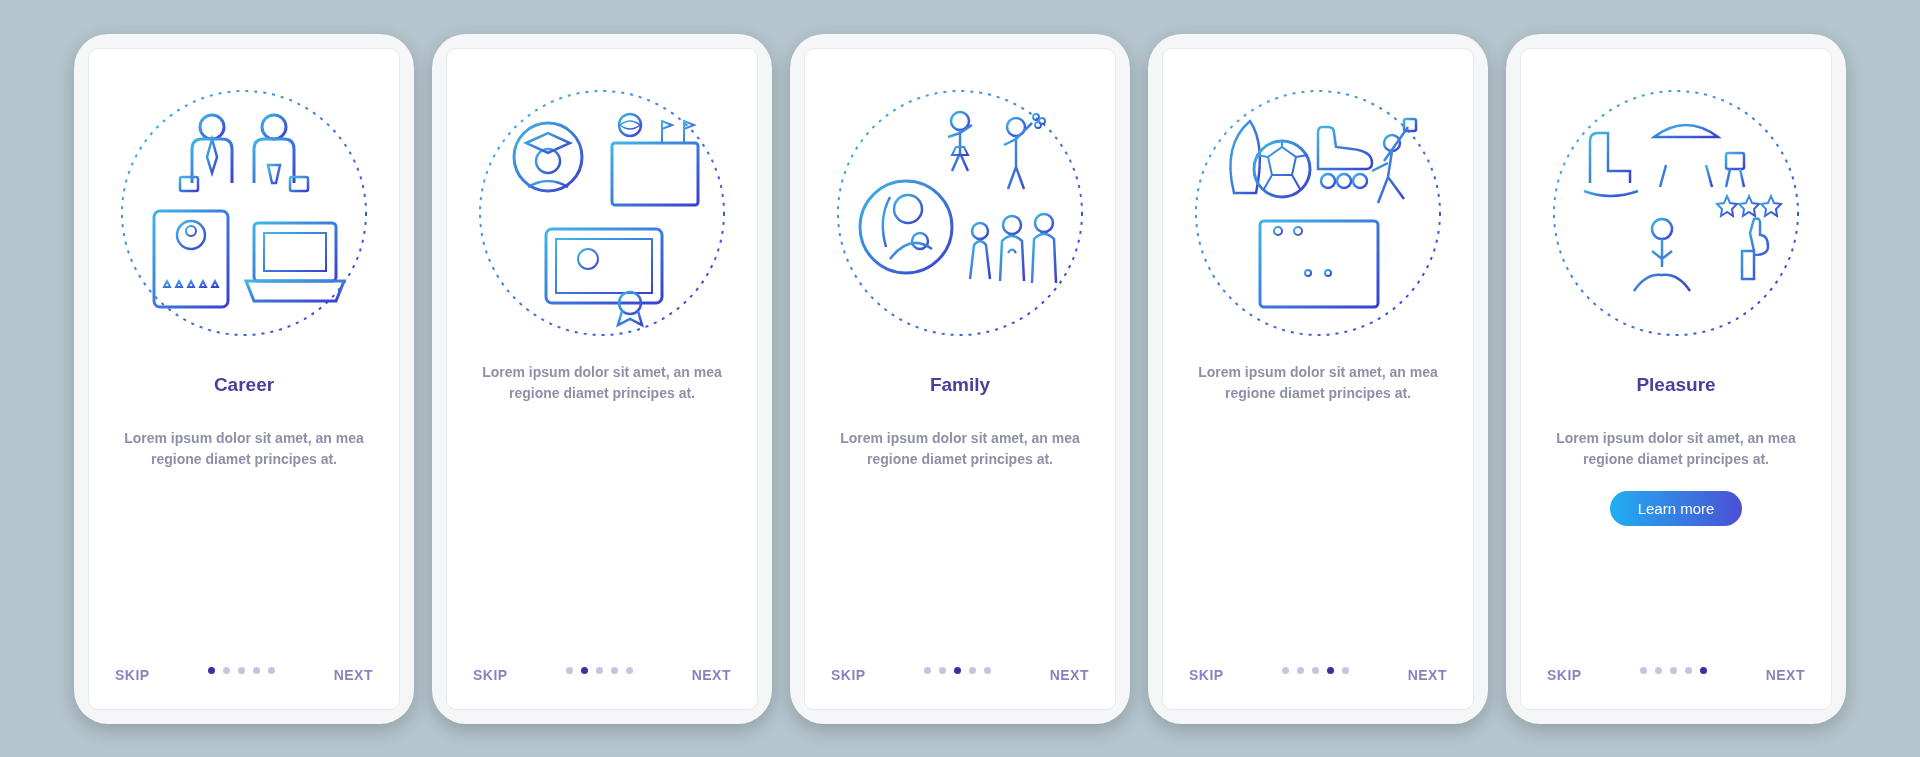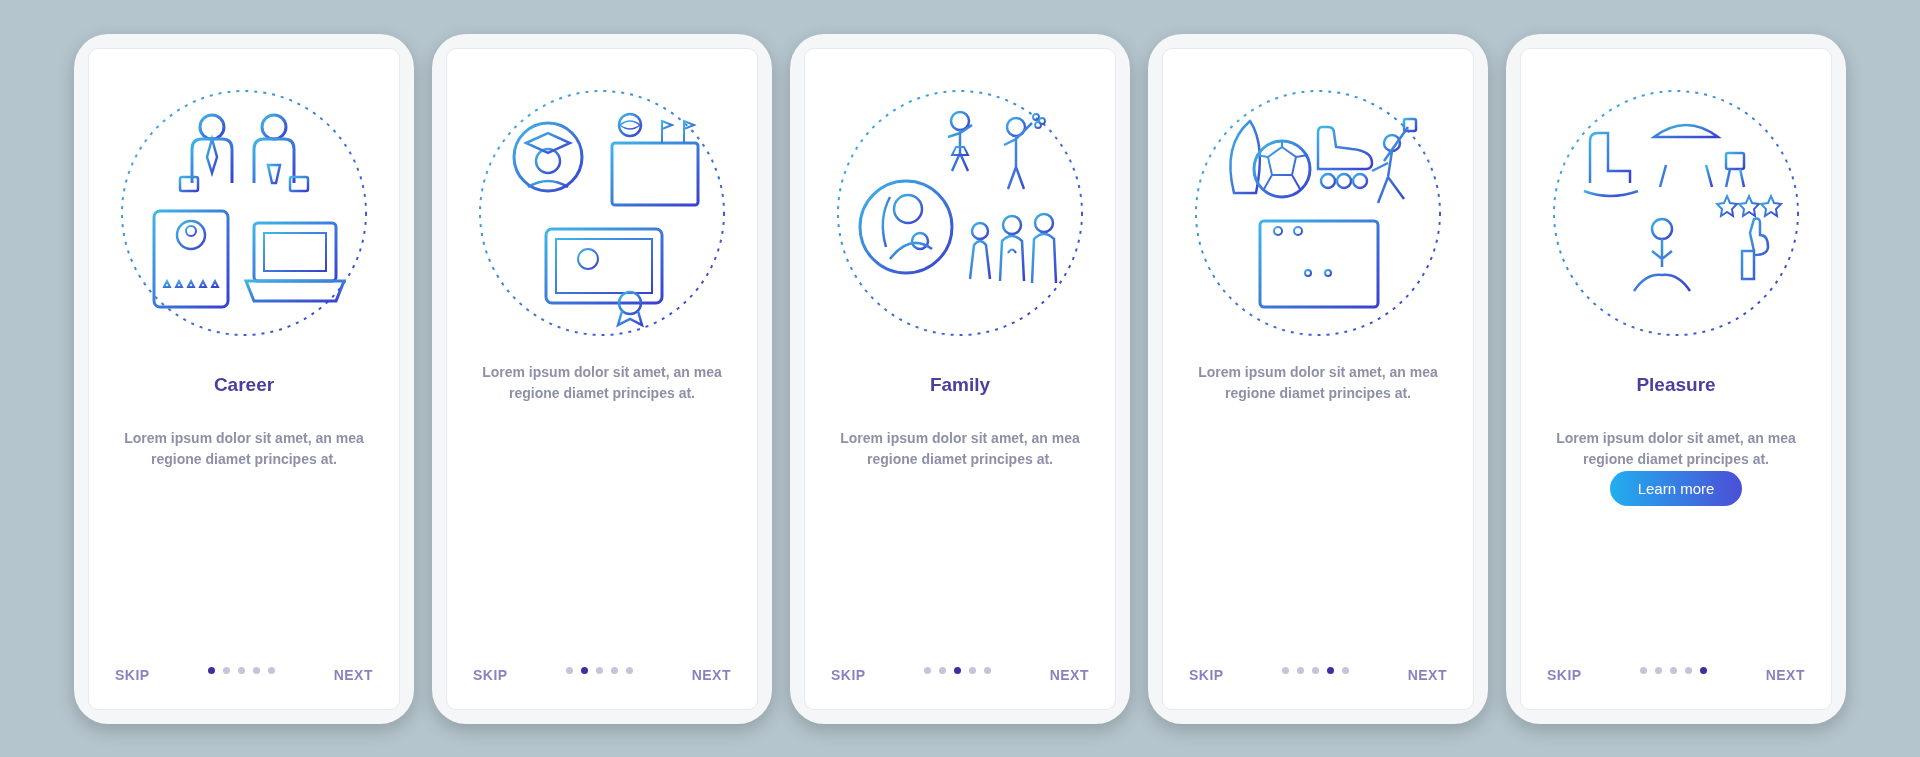--- a/index.html
+++ b/index.html
@@ -62,20 +62,21 @@
   .desc {
     color: #8e90a8;
     font-size: 14px;
     line-height: 1.55;
     text-align: center;
     margin-top: 19px;
     max-width: 250px;
     font-weight: bold;
   }
   .cta {
+    margin-top: 20px;
     background: linear-gradient(90deg, #21aef0 0%, #4c4fd6 100%);
     color: #fff;
     border: none;
     padding: 9px 28px;
     border-radius: 22px;
     font-size: 15px;
     font-weight: 500;
     cursor: pointer;
   }
   .footer {

